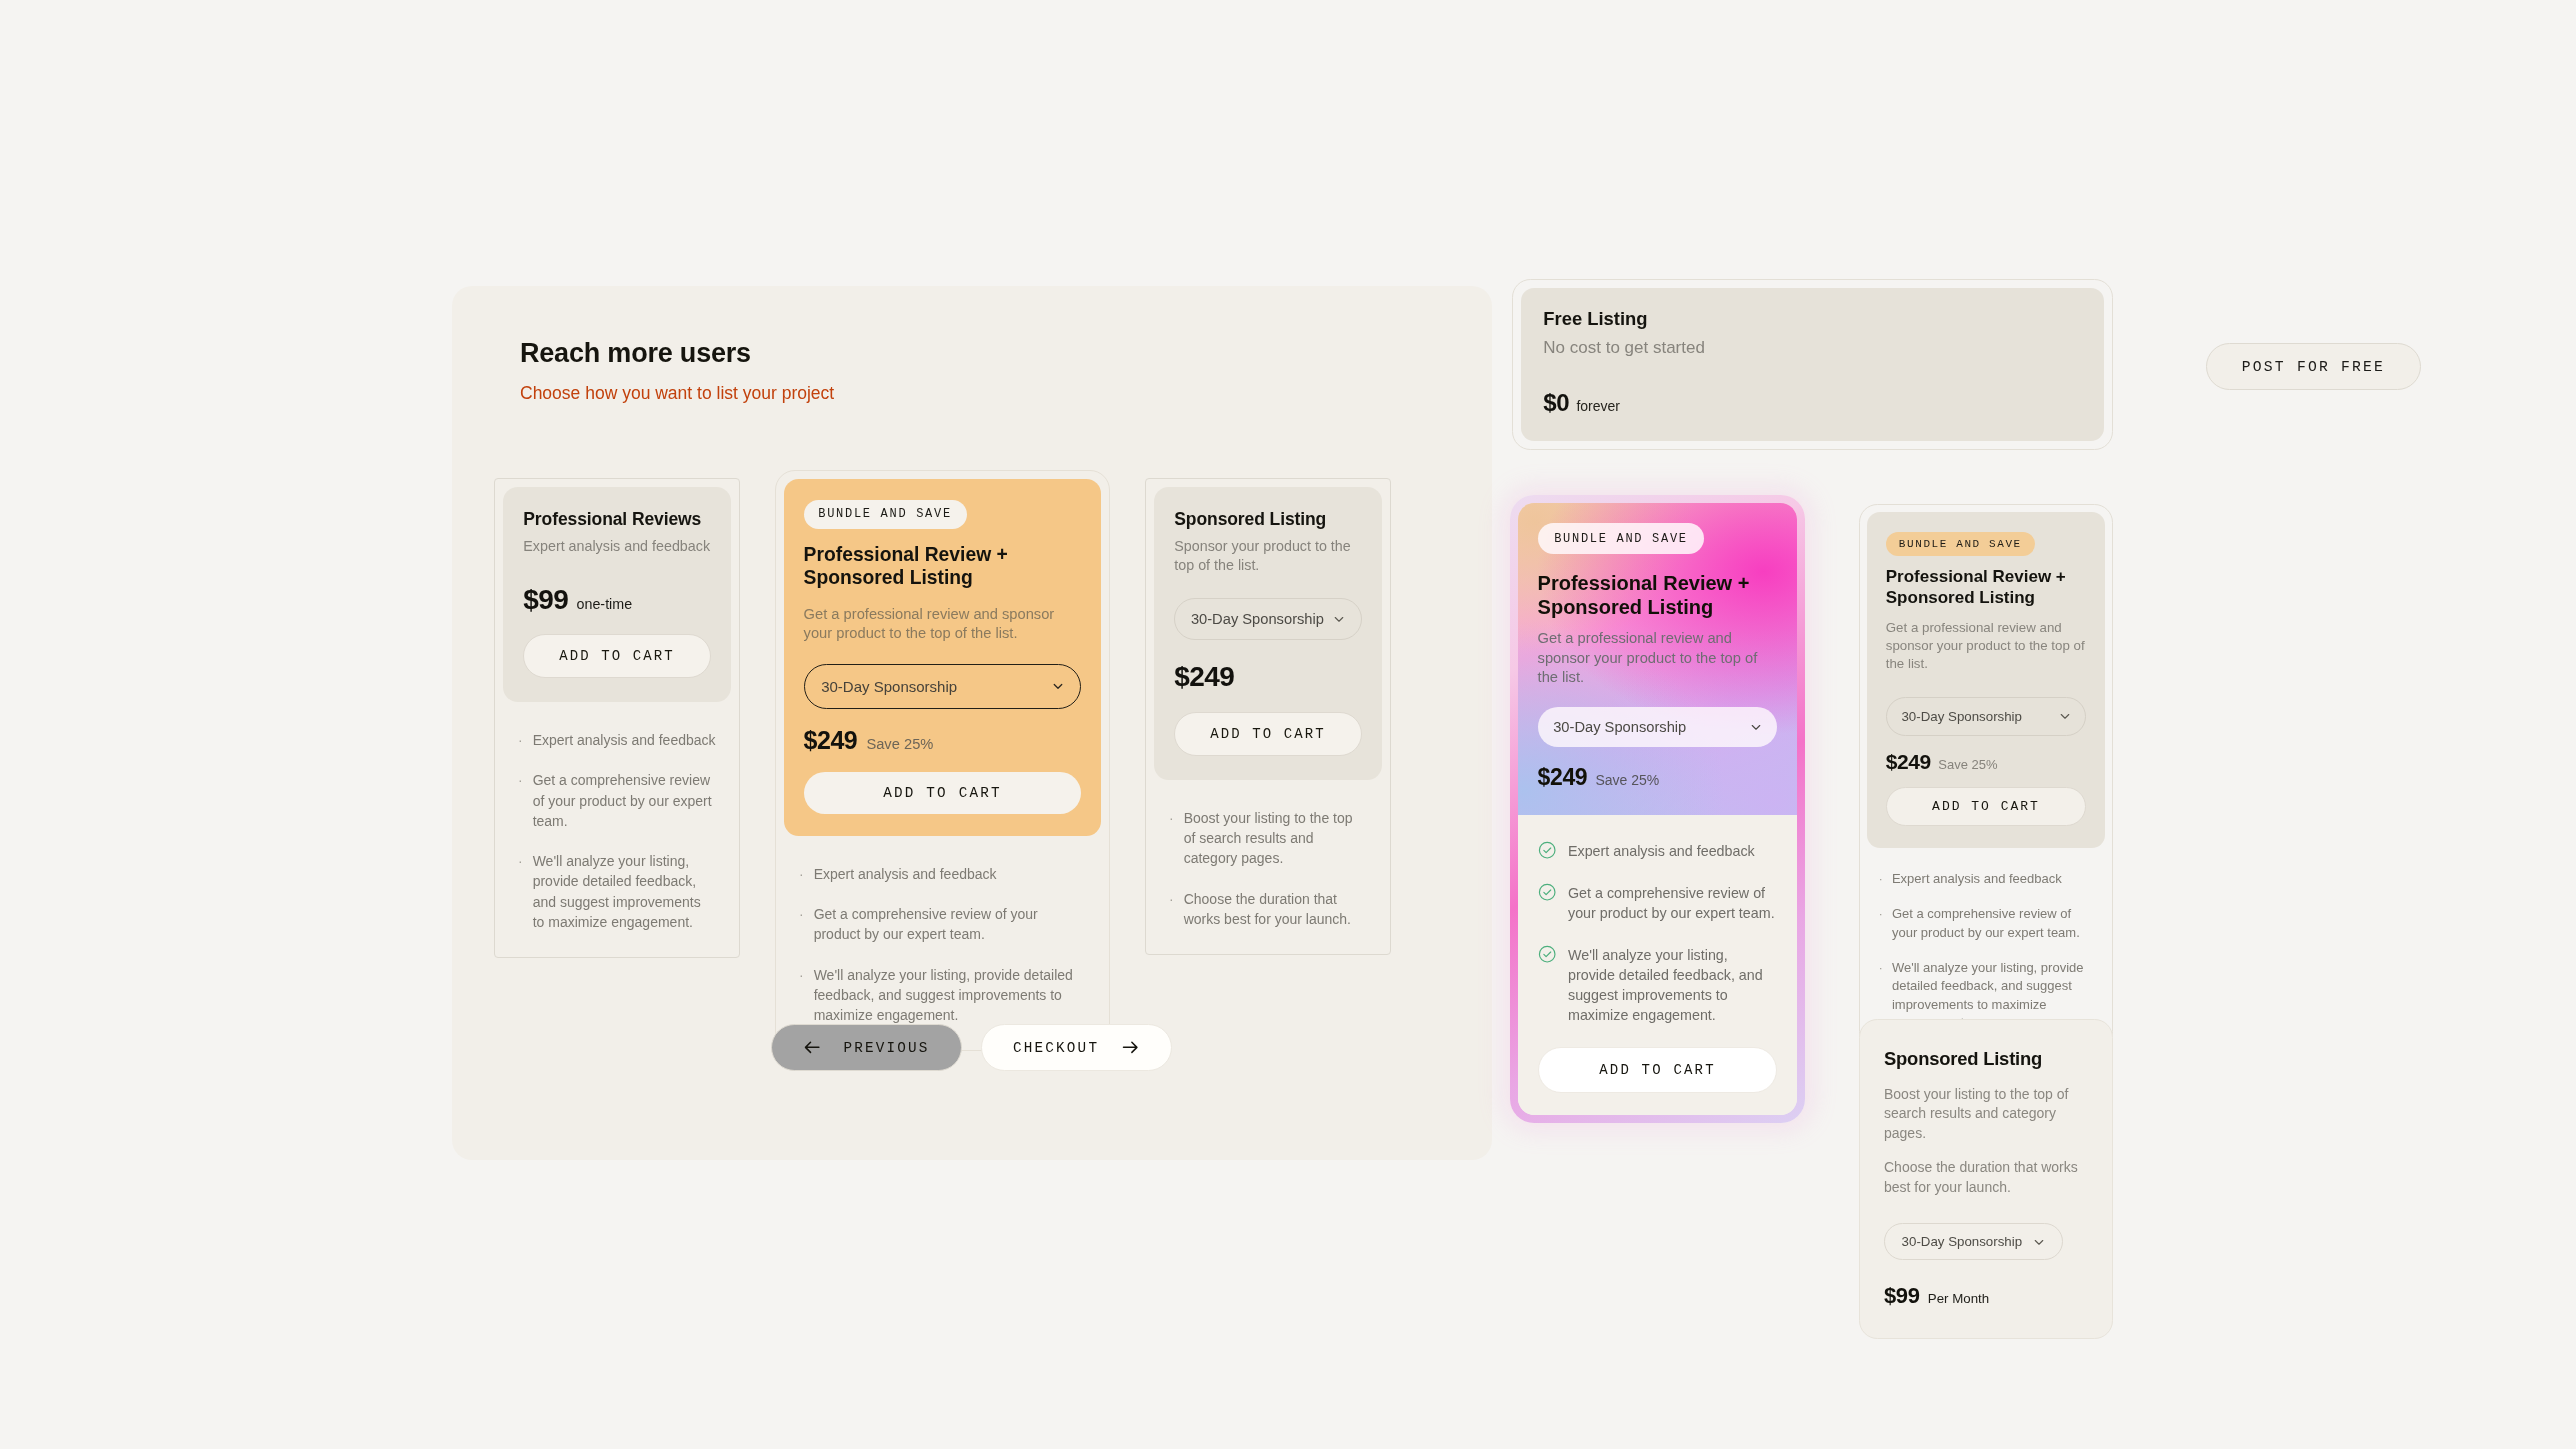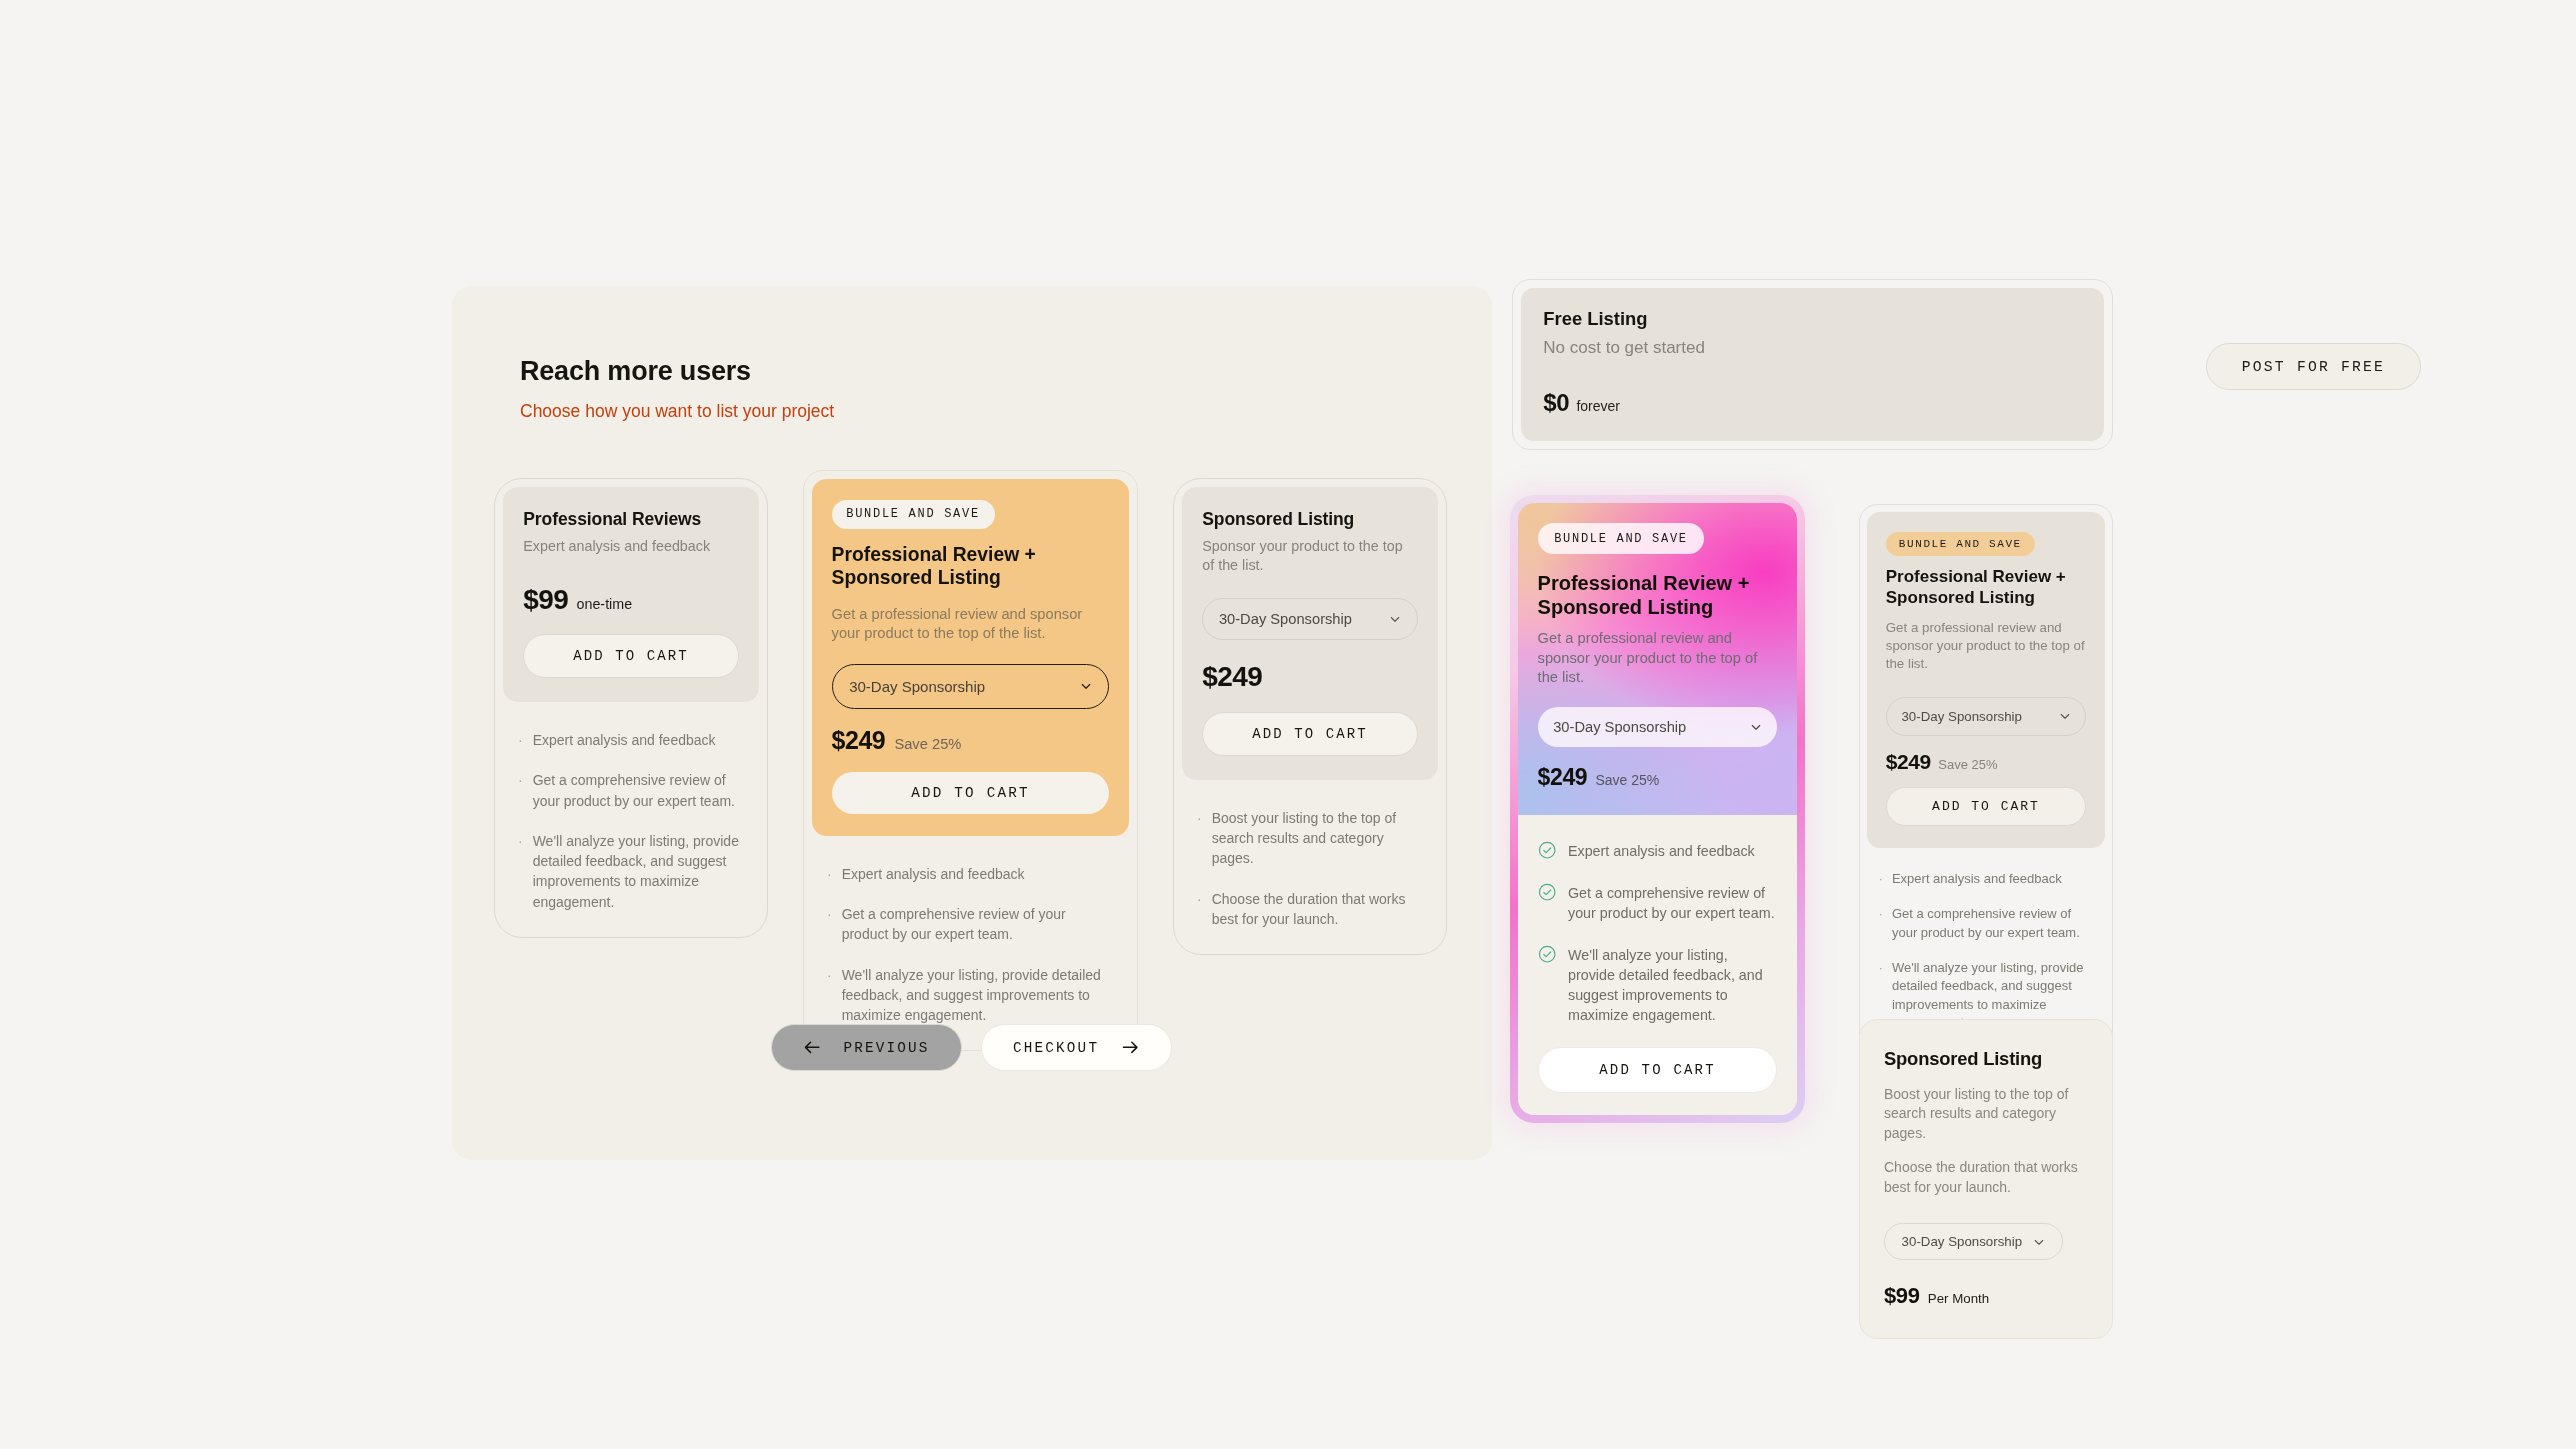--- a/index.html
+++ b/index.html
@@ -27,43 +27,43 @@
 
   
   .left-panel {
     position: absolute;
     left: 452px; top: 286px;
     width: 1040px; height: 874px;
     background: #f2efe9;
     border-radius: 20px;
   }
 
-  .panel-head { position: absolute; left: 68px; top: 70px; }
+  .panel-head { position: absolute; left: 68px; top: 52px; }
   .panel-head h1 { font-size: 27px; font-weight: 700; color: #16150f; letter-spacing: -0.2px; }
   .panel-head p { margin-top: 14px; font-size: 17.5px; color: #c2410c; }
 
   .post-free-btn {
     position: absolute; right: 155px; top: 343px;
     padding: 14.7px 35px;
     background: #f2efe9;
     border: 1.4px solid #dedad1;
     border-radius: 37px;
     font-family: "Liberation Mono", "DejaVu Sans Mono", monospace;
     font-size: 14.7px; letter-spacing: 2.2px; color: #1d1c19;
     cursor: pointer;
   }
 
   
   .cards-row { position: absolute; left: 494px; top: 478px; display: flex; align-items: flex-start; gap: 35px; }
 
   .plan-card {
-    width: 274px;
+    width: 246px;
     background: transparent;
     border: 1.4px solid #ddd9d0;
-    border-radius: 28px;
+    border-radius: 4px;
     padding: 8.3px;
   }
   .plan-card.card-1 { min-height: 403px; }
   .plan-card.card-3 { min-height: 403px; }
 
   .plan-inner {
     background: #e7e3da;
     border-radius: 14.7px;
     padding: 22px 20px 24px 20px;
   }

